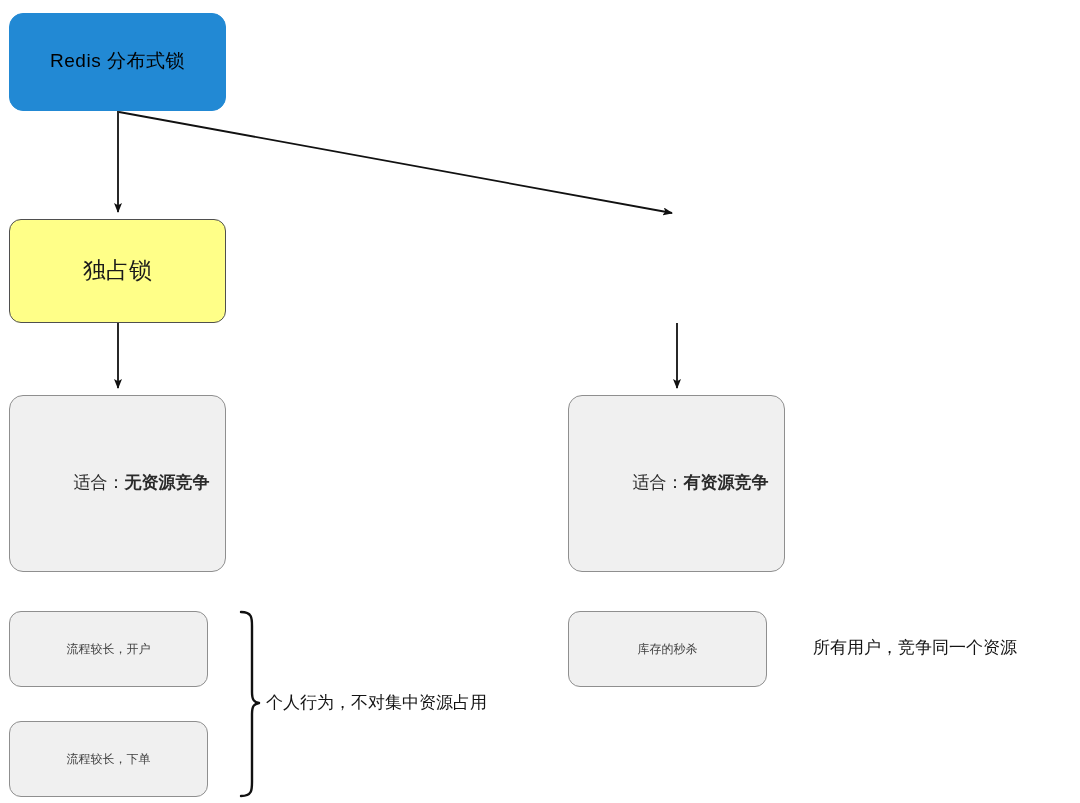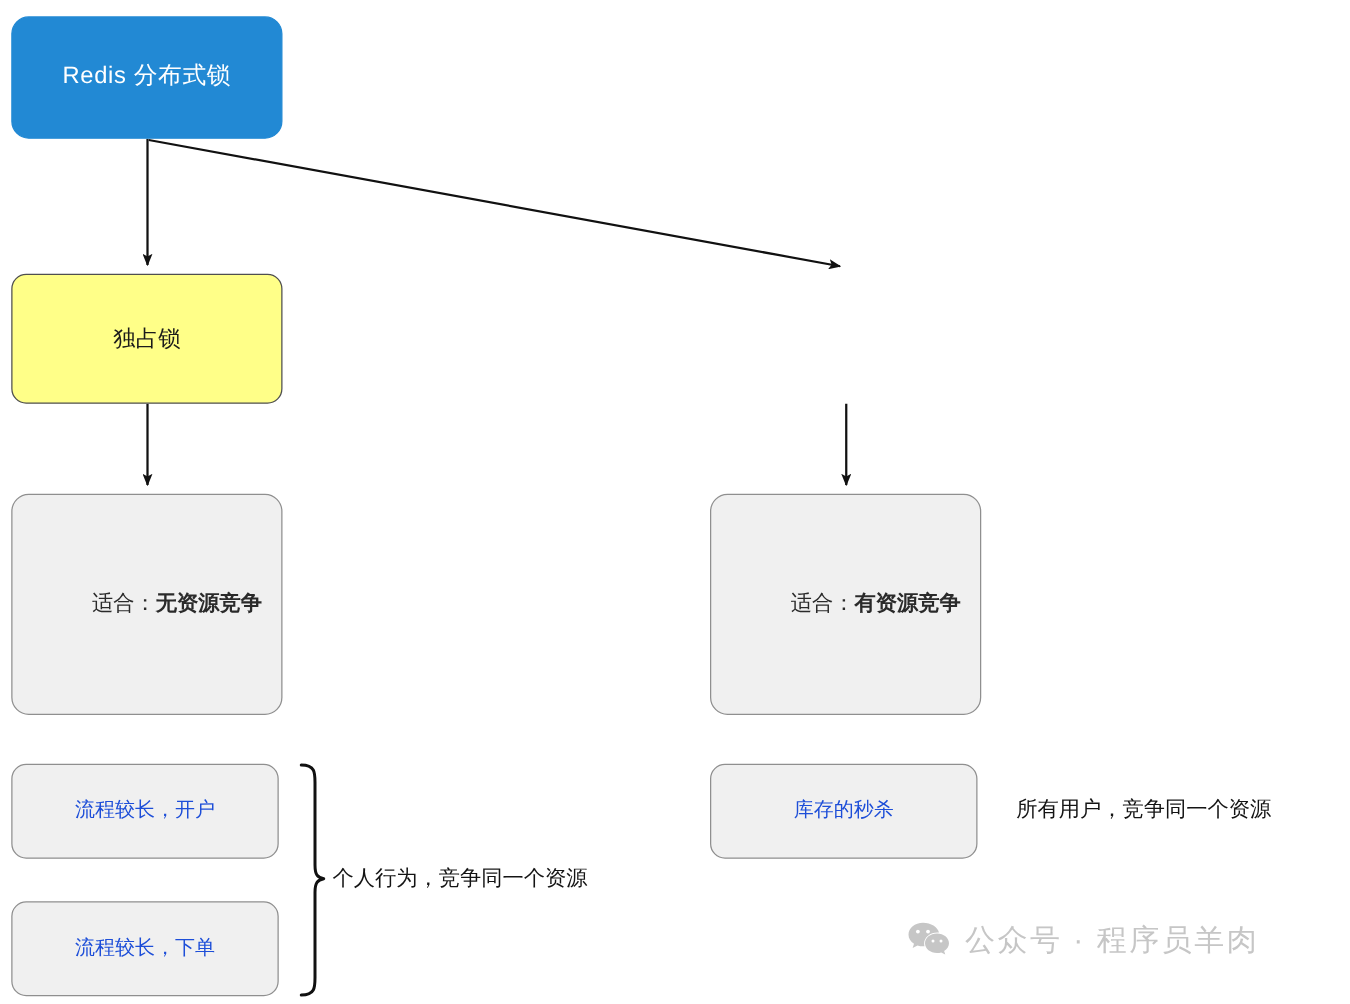--- a/index.html
+++ b/index.html
@@ -27,35 +27,35 @@
     border-radius: 12px;
     line-height: 1.35;
   }
   .node-root {
     left: 9px;
     top: 13px;
     width: 217px;
     height: 98px;
     background: #2289d4;
     border: 1px solid #2289d4;
-    color: #ffffff;
+    color: #000000;
     font-size: 19px;
     border-radius: 14px;
     letter-spacing: 0.5px;
   }
   .node-root .label { transform: translateY(-1px); }
   .node-yellow {
     left: 9px;
     top: 219px;
     width: 217px;
     height: 104px;
     background: #ffff88;
     border: 1.6px solid #4f4f4f;
     color: #1a1a1a;
-    font-size: 18px;
+    font-size: 23px;
   }
   .node-green {
     left: 568px;
     top: 219px;
     width: 217px;
     height: 104px;
     background: #cde6cb;
     border: 1.6px solid #73ab6a;
     color: #1a1a1a;
     font-size: 17px;
@@ -65,26 +65,26 @@
     height: 177px;
     background: #f0f0f0;
     border: 1.4px solid #8f8f8f;
     color: #2a2a2a;
     font-size: 17px;
     border-radius: 14px;
   }
   .node-gray-big.left  { left: 9px;   top: 395px; }
   .node-gray-big.right { left: 568px; top: 395px; }
   .node-gray-small {
-    width: 214px;
+    width: 199px;
     height: 76px;
     background: #f0f0f0;
     border: 1.4px solid #8f8f8f;
-    color: #1d4ed8;
-    font-size: 16px;
+    color: #404040;
+    font-size: 12px;
     border-radius: 12px;
   }
   .leaf-l1 { left: 9px;   top: 611px; }
   .leaf-l2 { left: 9px;   top: 721px; }
   .leaf-r1 { left: 568px; top: 611px; }
 
   .fit-prefix { font-weight: 400; margin-left: 48px; }
   .fit-strong { font-weight: 700; }
 
   .side-note {
@@ -174,31 +174,18 @@
   </div>
 
   <div class="node node-gray-small leaf-l2">
     <span>流程较长，下单</span>
   </div>
 
   <div class="node node-gray-small leaf-r1">
     <span>库存的秒杀</span>
   </div>
 
-  <div class="side-note note-left">个人行为，竞争同一个资源</div>
+  <div class="side-note note-left">个人行为，不对集中资源占用</div>
 
   <div class="side-note note-right">所有用户，竞争同一个资源</div>
 
-  <div class="watermark">
-    <span>
-      <svg class="wechat-icon" width="34" height="30" viewBox="0 0 34 30" xmlns="http://www.w3.org/2000/svg">
-        <path d="M12.4 1.2C5.9 1.2 0.8 5.5 0.8 10.7c0 2.9 1.7 5.5 4.4 7.2l-1.1 3.4 3.9-2A14.6 14.6 0 0 0 12.4 20c0.4 0 0.8 0 1.2-0.1a8.2 8.2 0 0 1-0.3-2.2c0-4.9 4.8-8.8 10.7-8.8 0.4 0 0.8 0 1.2 0.1C24.1 4.6 18.8 1.2 12.4 1.2Z" fill="#c6c6c6"></path>
-        <circle cx="8.3" cy="8.2" r="1.5" fill="#ffffff"></circle>
-        <circle cx="16.4" cy="8.2" r="1.5" fill="#ffffff"></circle>
-        <path d="M33.2 17.6c0-4.3-4.3-7.8-9.6-7.8s-9.6 3.5-9.6 7.8 4.3 7.8 9.6 7.8c1.2 0 2.3-0.2 3.4-0.5l3.2 1.7-0.9-2.8c2.3-1.4 3.9-3.6 3.9-6.2Z" fill="#c6c6c6"></path>
-        <circle cx="20.4" cy="15.8" r="1.2" fill="#ffffff"></circle>
-        <circle cx="26.8" cy="15.8" r="1.2" fill="#ffffff"></circle>
-      </svg>
-    </span>
-    <span>公众号 · 程序员羊肉</span>
-  </div>
 
 </div>
 
 </body></html>

